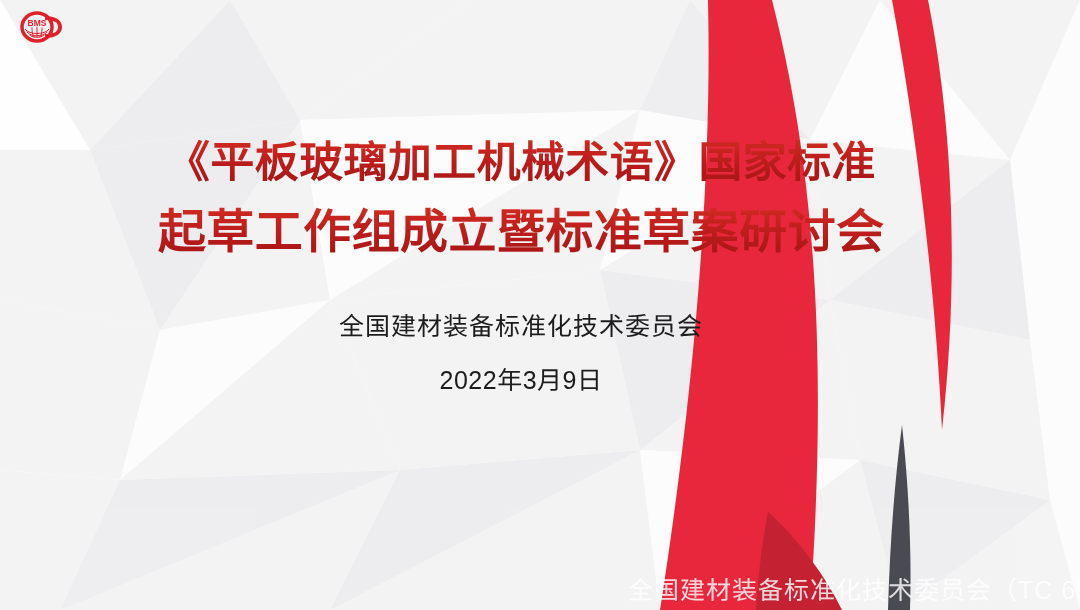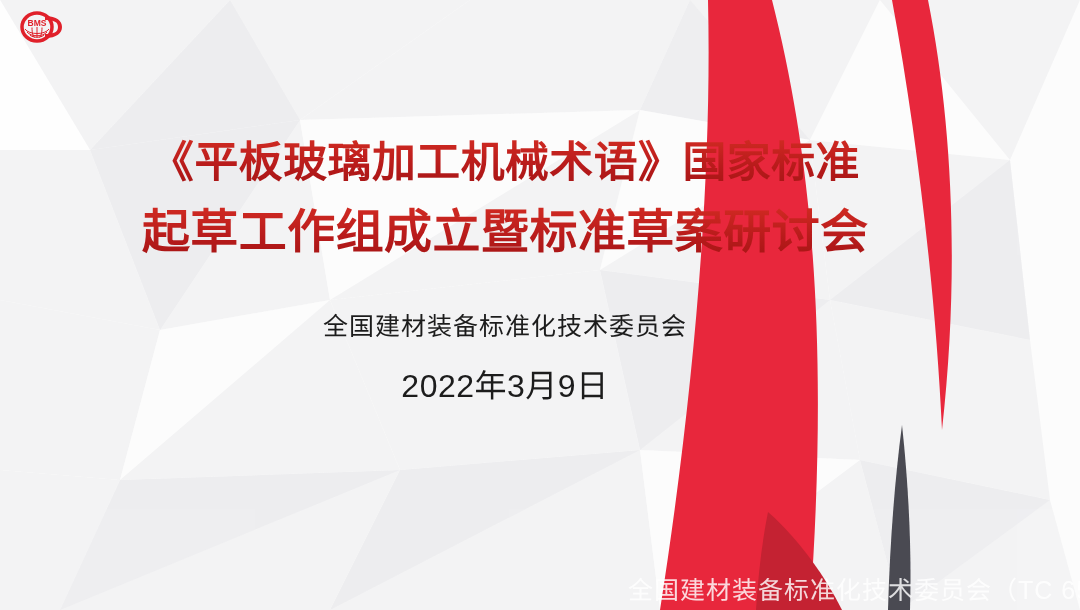--- a/index.html
+++ b/index.html
@@ -43,21 +43,21 @@
     position: absolute;
     left: 14px;
     top: 6px;
     width: 52px;
     height: 42px;
   }
 
   
   .content {
     position: absolute;
-    left: 0;
+    left: 16px;
     top: 0;
     width: 1010px;
     height: 610px;
     display: flex;
     flex-direction: column;
     align-items: center;
     justify-content: flex-start;
     pointer-events: none;
   }
 
@@ -95,21 +95,21 @@
     margin-top: 48px;
     font-size: 25px;
     font-weight: 400;
     letter-spacing: 1px;
     color: #1c1c1c;
     white-space: nowrap;
   }
 
   .date-line {
     margin-top: 18px;
-    font-size: 32px;
+    font-size: 25px;
     font-weight: 400;
     letter-spacing: 0.5px;
     color: #1c1c1c;
     white-space: nowrap;
   }
 
   
   .watermark {
     position: absolute;
     left: 628px;

